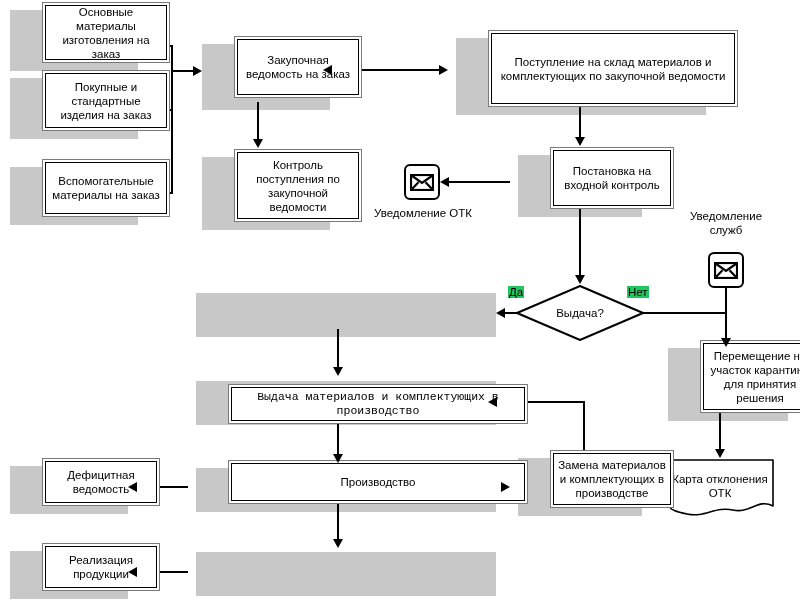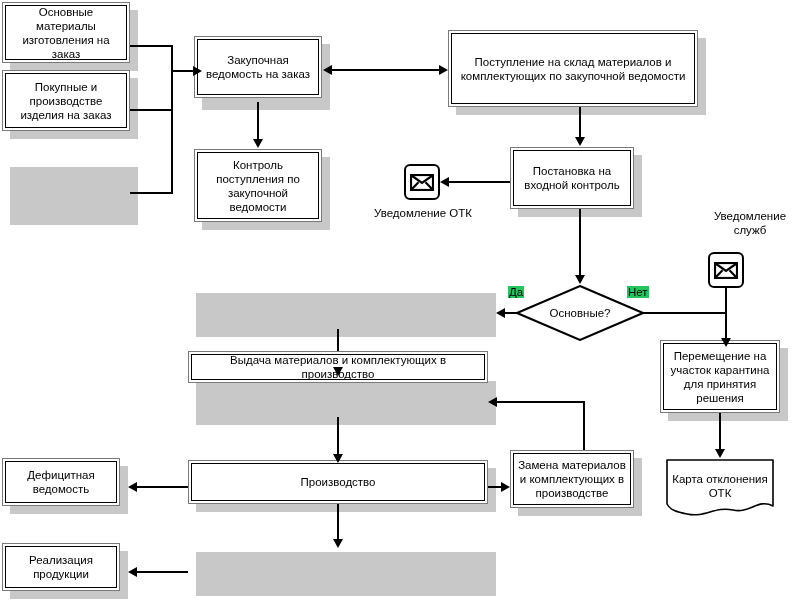--- a/index.html
+++ b/index.html
@@ -11,20 +11,21 @@
     position:absolute;
     box-sizing:border-box;
     background:#ffffff;
     border:1px solid #7a7a7a;
     padding:2px;
     display:flex;
     align-items:flex-start;
     justify-content:center;
     text-align:center;
     z-index:3;
+    margin-left:40px;
   }
   .box > .inner{
     box-sizing:border-box;
     width:100%;
     height:100%;
     border:1px solid #000000;
     display:flex;
     align-items:center;
     justify-content:center;
     text-align:center;
@@ -115,23 +116,26 @@
   <div class="shadow" style="left:10px;top:466px;width:118px;height:48px;"></div>
   <div class="shadow" style="left:10px;top:551px;width:118px;height:48px;"></div>
   <div class="shadow" style="left:518px;top:458px;width:124px;height:58px;"></div>
   <div class="shadow" style="left:668px;top:348px;width:120px;height:73px;"></div>
 
   <div class="box" style="left:2px;top:2px;width:128px;height:61px;">
     <div class="inner">Основные материалы изготовления на заказ</div>
   </div>
 
   <div class="box" style="left:2px;top:70px;width:128px;height:61px;">
-    <div class="inner">Покупные и производстве изделия на заказ</div>
-  </div>
-
+    <div class="inner">Покупные и стандартные изделия на заказ</div>
+  </div>
+
+  <div class="box" style="left:2px;top:159px;width:128px;height:58px;">
+    <div class="inner">Вспомогательные материалы на заказ</div>
+  </div>
 
   <div class="ln lnh" style="left:130px;top:45px;width:43px;"></div>
   <div class="ln lnh" style="left:130px;top:109px;width:43px;"></div>
   <div class="ln lnh" style="left:130px;top:192px;width:43px;"></div>
   <div class="ln lnv" style="left:171px;top:45px;height:149px;"></div>
   <div class="ln lnh" style="left:171px;top:70px;width:24px;"></div>
   <div class="arrow ar-r" style="left:193px;top:66px;"></div>
 
   <div class="box" style="left:194px;top:36px;width:128px;height:62px;">
     <div class="inner">Закупочная ведомость на заказ</div>
@@ -172,62 +176,62 @@
   </div>
   <div class="cap" style="left:372px;top:206px;width:100px;text-align:right;">Уведомление ОТК</div>
 
   <div class="ln lnv" style="left:579px;top:209px;height:67px;"></div>
   <div class="arrow ar-d" style="left:575px;top:275px;"></div>
 
   <div class="diamond" style="left:516px;top:285px;width:128px;height:56px;">
     <svg width="128" height="56" viewBox="0 0 128 56">
       <polygon points="64,1 127,28 64,55 1,28" fill="#ffffff" stroke="#000000" stroke-width="2"></polygon>
     </svg>
-    <div class="dlabel">Основные?</div>
+    <div class="dlabel">Выдача?</div>
   </div>
 
   <div class="blabel" style="left:508px;top:286px;">Да</div>
   <div class="ln lnh" style="left:505px;top:312px;width:14px;"></div>
   <div class="arrow ar-l" style="left:496px;top:308px;"></div>
 
   <div class="blabel" style="left:627px;top:286px;">Нет</div>
   <div class="ln lnh" style="left:641px;top:312px;width:86px;"></div>
   <div class="ln lnv" style="left:725px;top:267px;height:81px;"></div>
   <div class="arrow ar-u" style="left:721px;top:258px;"></div>
   <div class="arrow ar-d" style="left:721px;top:338px;"></div>
 
   <div class="env" style="left:708px;top:252px;">
     <svg width="24" height="17" viewBox="0 0 24 17">
       <rect x="1" y="1" width="22" height="15" fill="#fff" stroke="#000" stroke-width="2.2"></rect>
       <path d="M1.5 1.5 L12 9 L22.5 1.5" fill="none" stroke="#000" stroke-width="2.2"></path>
       <path d="M1.5 15.5 L8.5 8.2" fill="none" stroke="#000" stroke-width="2.2"></path>
       <path d="M22.5 15.5 L15.5 8.2" fill="none" stroke="#000" stroke-width="2.2"></path>
     </svg>
   </div>
-  <div class="cap" style="left:700px;top:209px;width:100px;">Уведомление служб</div>
+  <div class="cap" style="left:676px;top:209px;width:100px;">Уведомление служб</div>
 
   <div class="box" style="left:660px;top:340px;width:120px;height:73px;">
     <div class="inner">Перемещение на участок карантина для принятия решения</div>
   </div>
 
   <div class="ln lnv" style="left:719px;top:413px;height:37px;"></div>
   <div class="arrow ar-d" style="left:715px;top:449px;"></div>
 
   <div class="doc" style="left:665px;top:458px;width:110px;height:60px;">
     <svg width="110" height="60" viewBox="0 0 110 60">
       <path d="M2,2 L108,2 L108,48 C93,40 85,56 68,52 C50,48 40,60 22,56 C12,54 5,52 2,46 Z" fill="#ffffff" stroke="#000000" stroke-width="1.6" stroke-linejoin="round"></path>
     </svg>
     <div class="dtext">Карта отклонения ОТК</div>
   </div>
 
 
   <div class="ln lnv" style="left:337px;top:329px;height:39px;"></div>
   <div class="arrow ar-d" style="left:333px;top:367px;"></div>
 
-  <div class="box" style="left:188px;top:351px;width:300px;height:32px;">
+  <div class="box" style="left:188px;top:384px;width:300px;height:40px;font-family:Liberation Mono, monospace;">
     <div class="inner">Выдача материалов и комплектующих в производство</div>
   </div>
 
   <div class="ln lnv" style="left:337px;top:417px;height:38px;"></div>
   <div class="arrow ar-d" style="left:333px;top:454px;"></div>
 
   <div class="box" style="left:188px;top:460px;width:300px;height:44px;">
     <div class="inner">Производство</div>
   </div>
 

